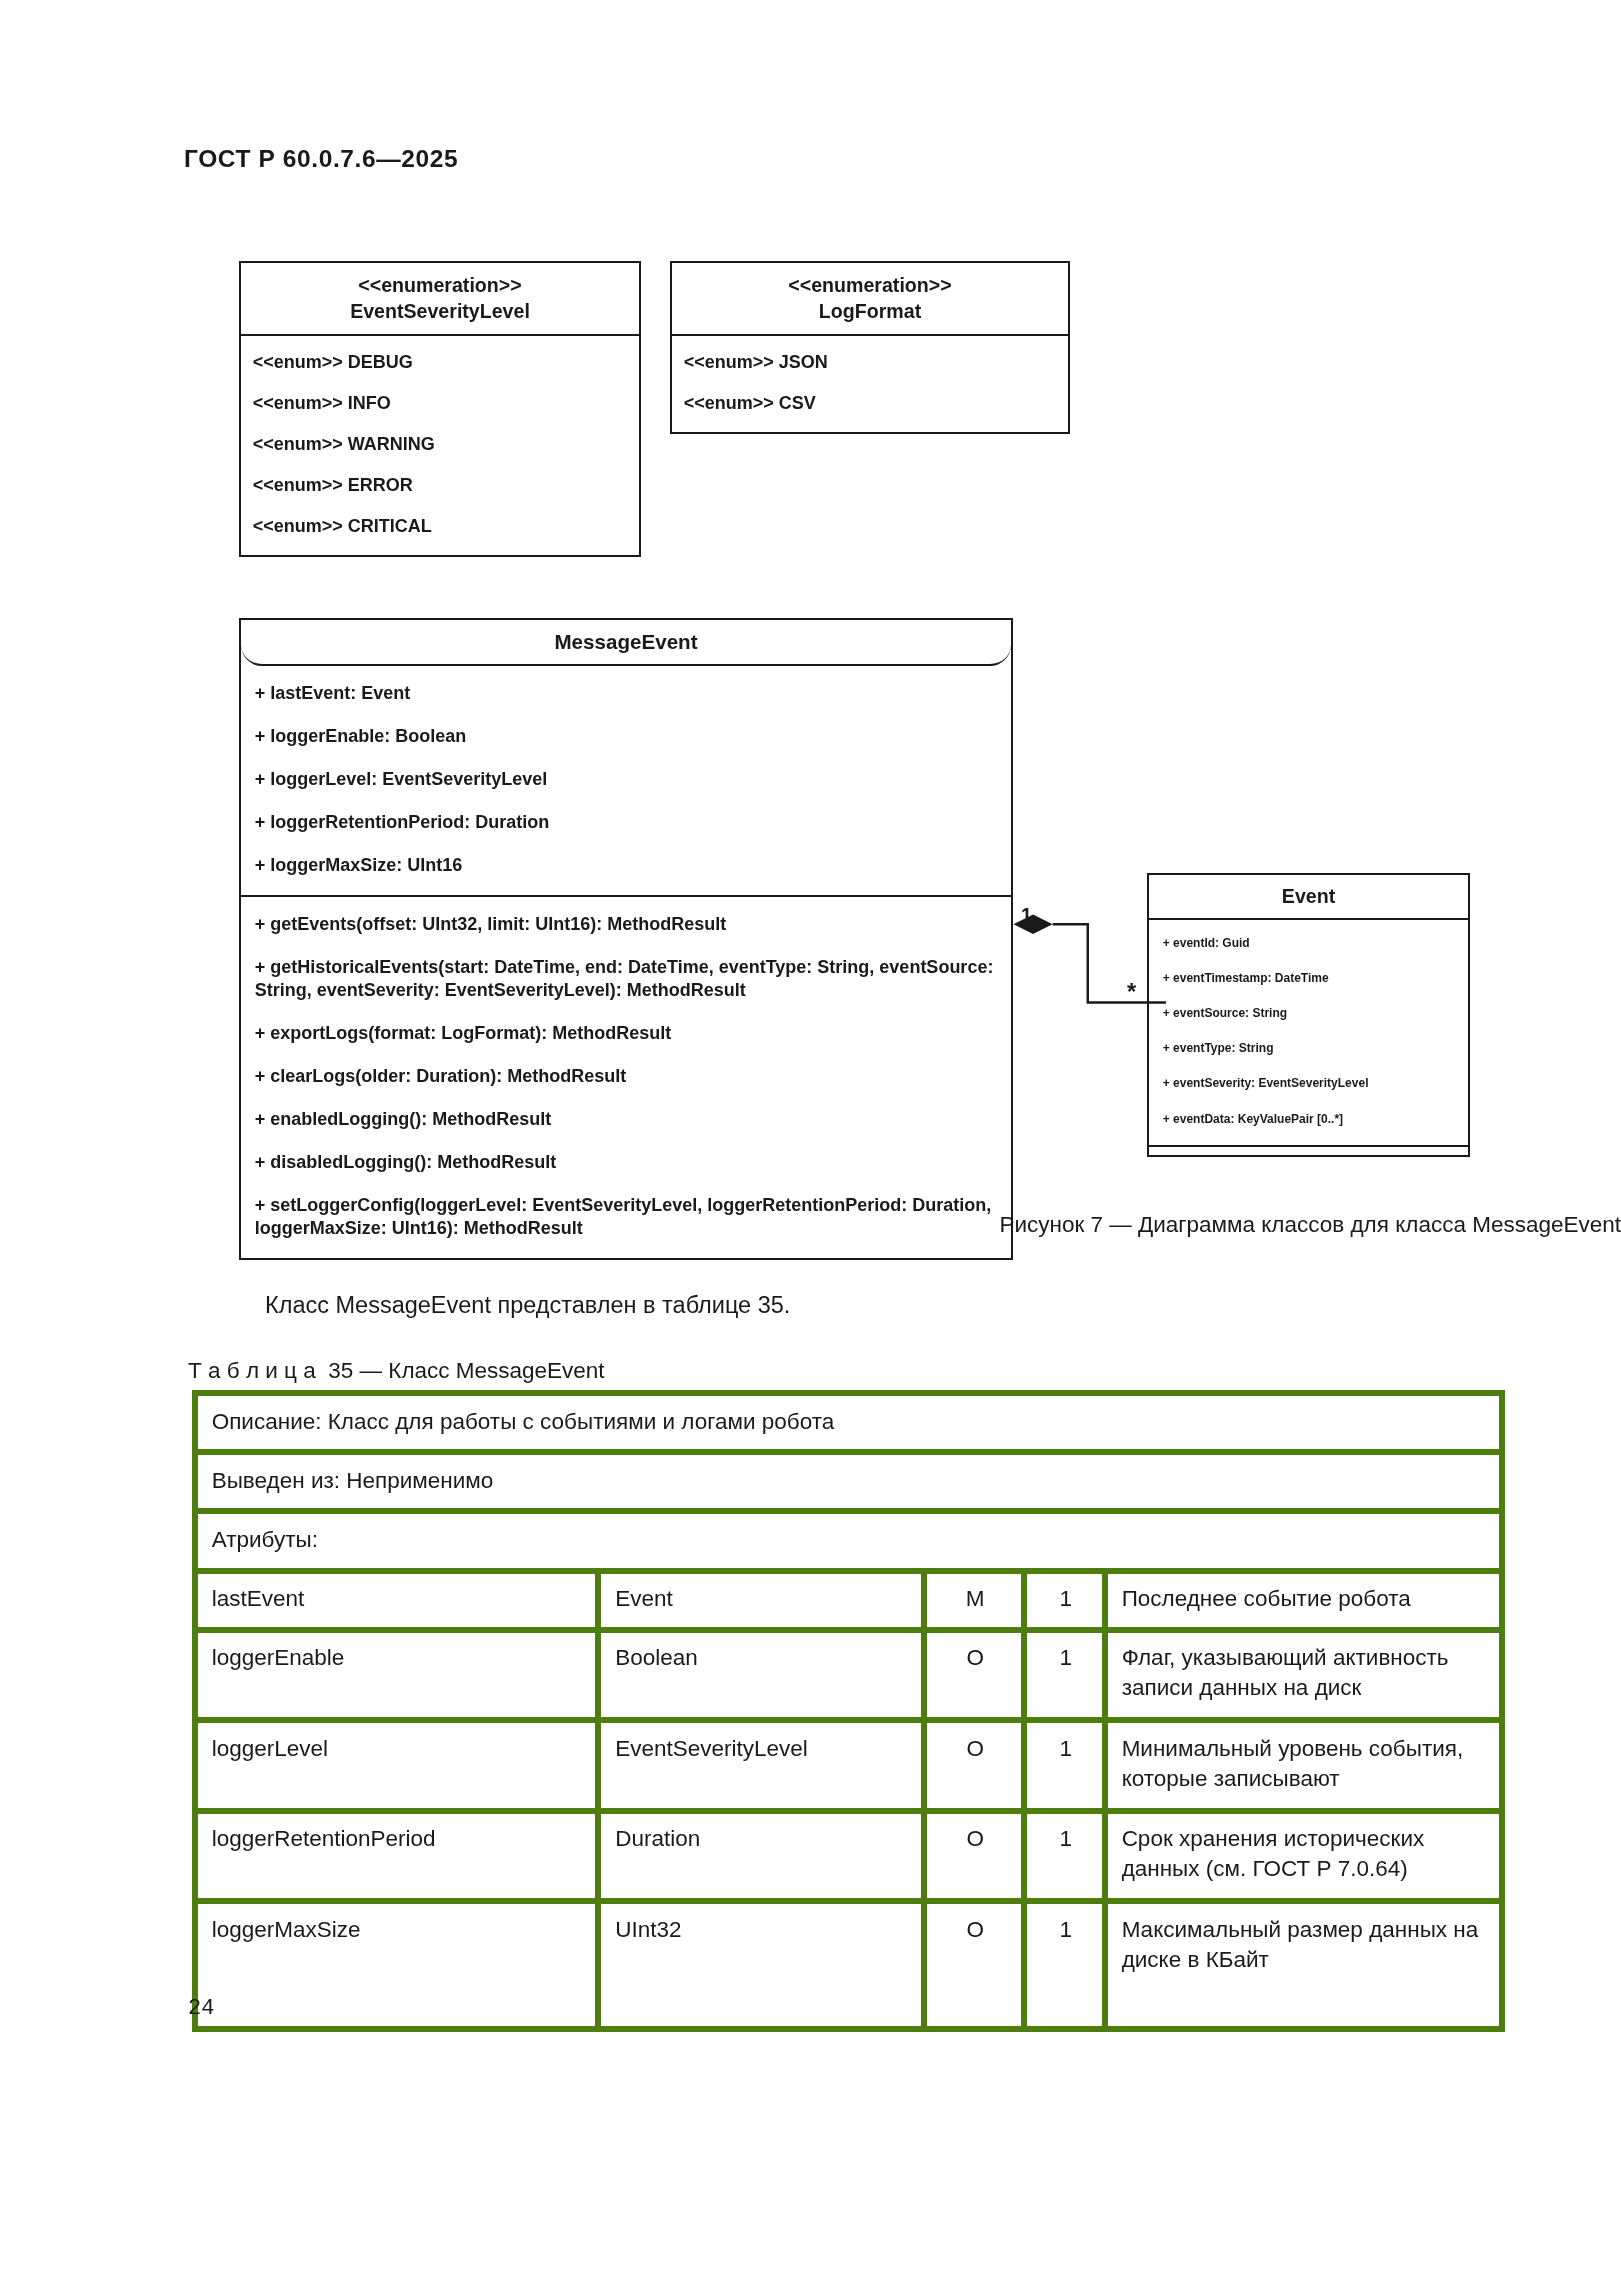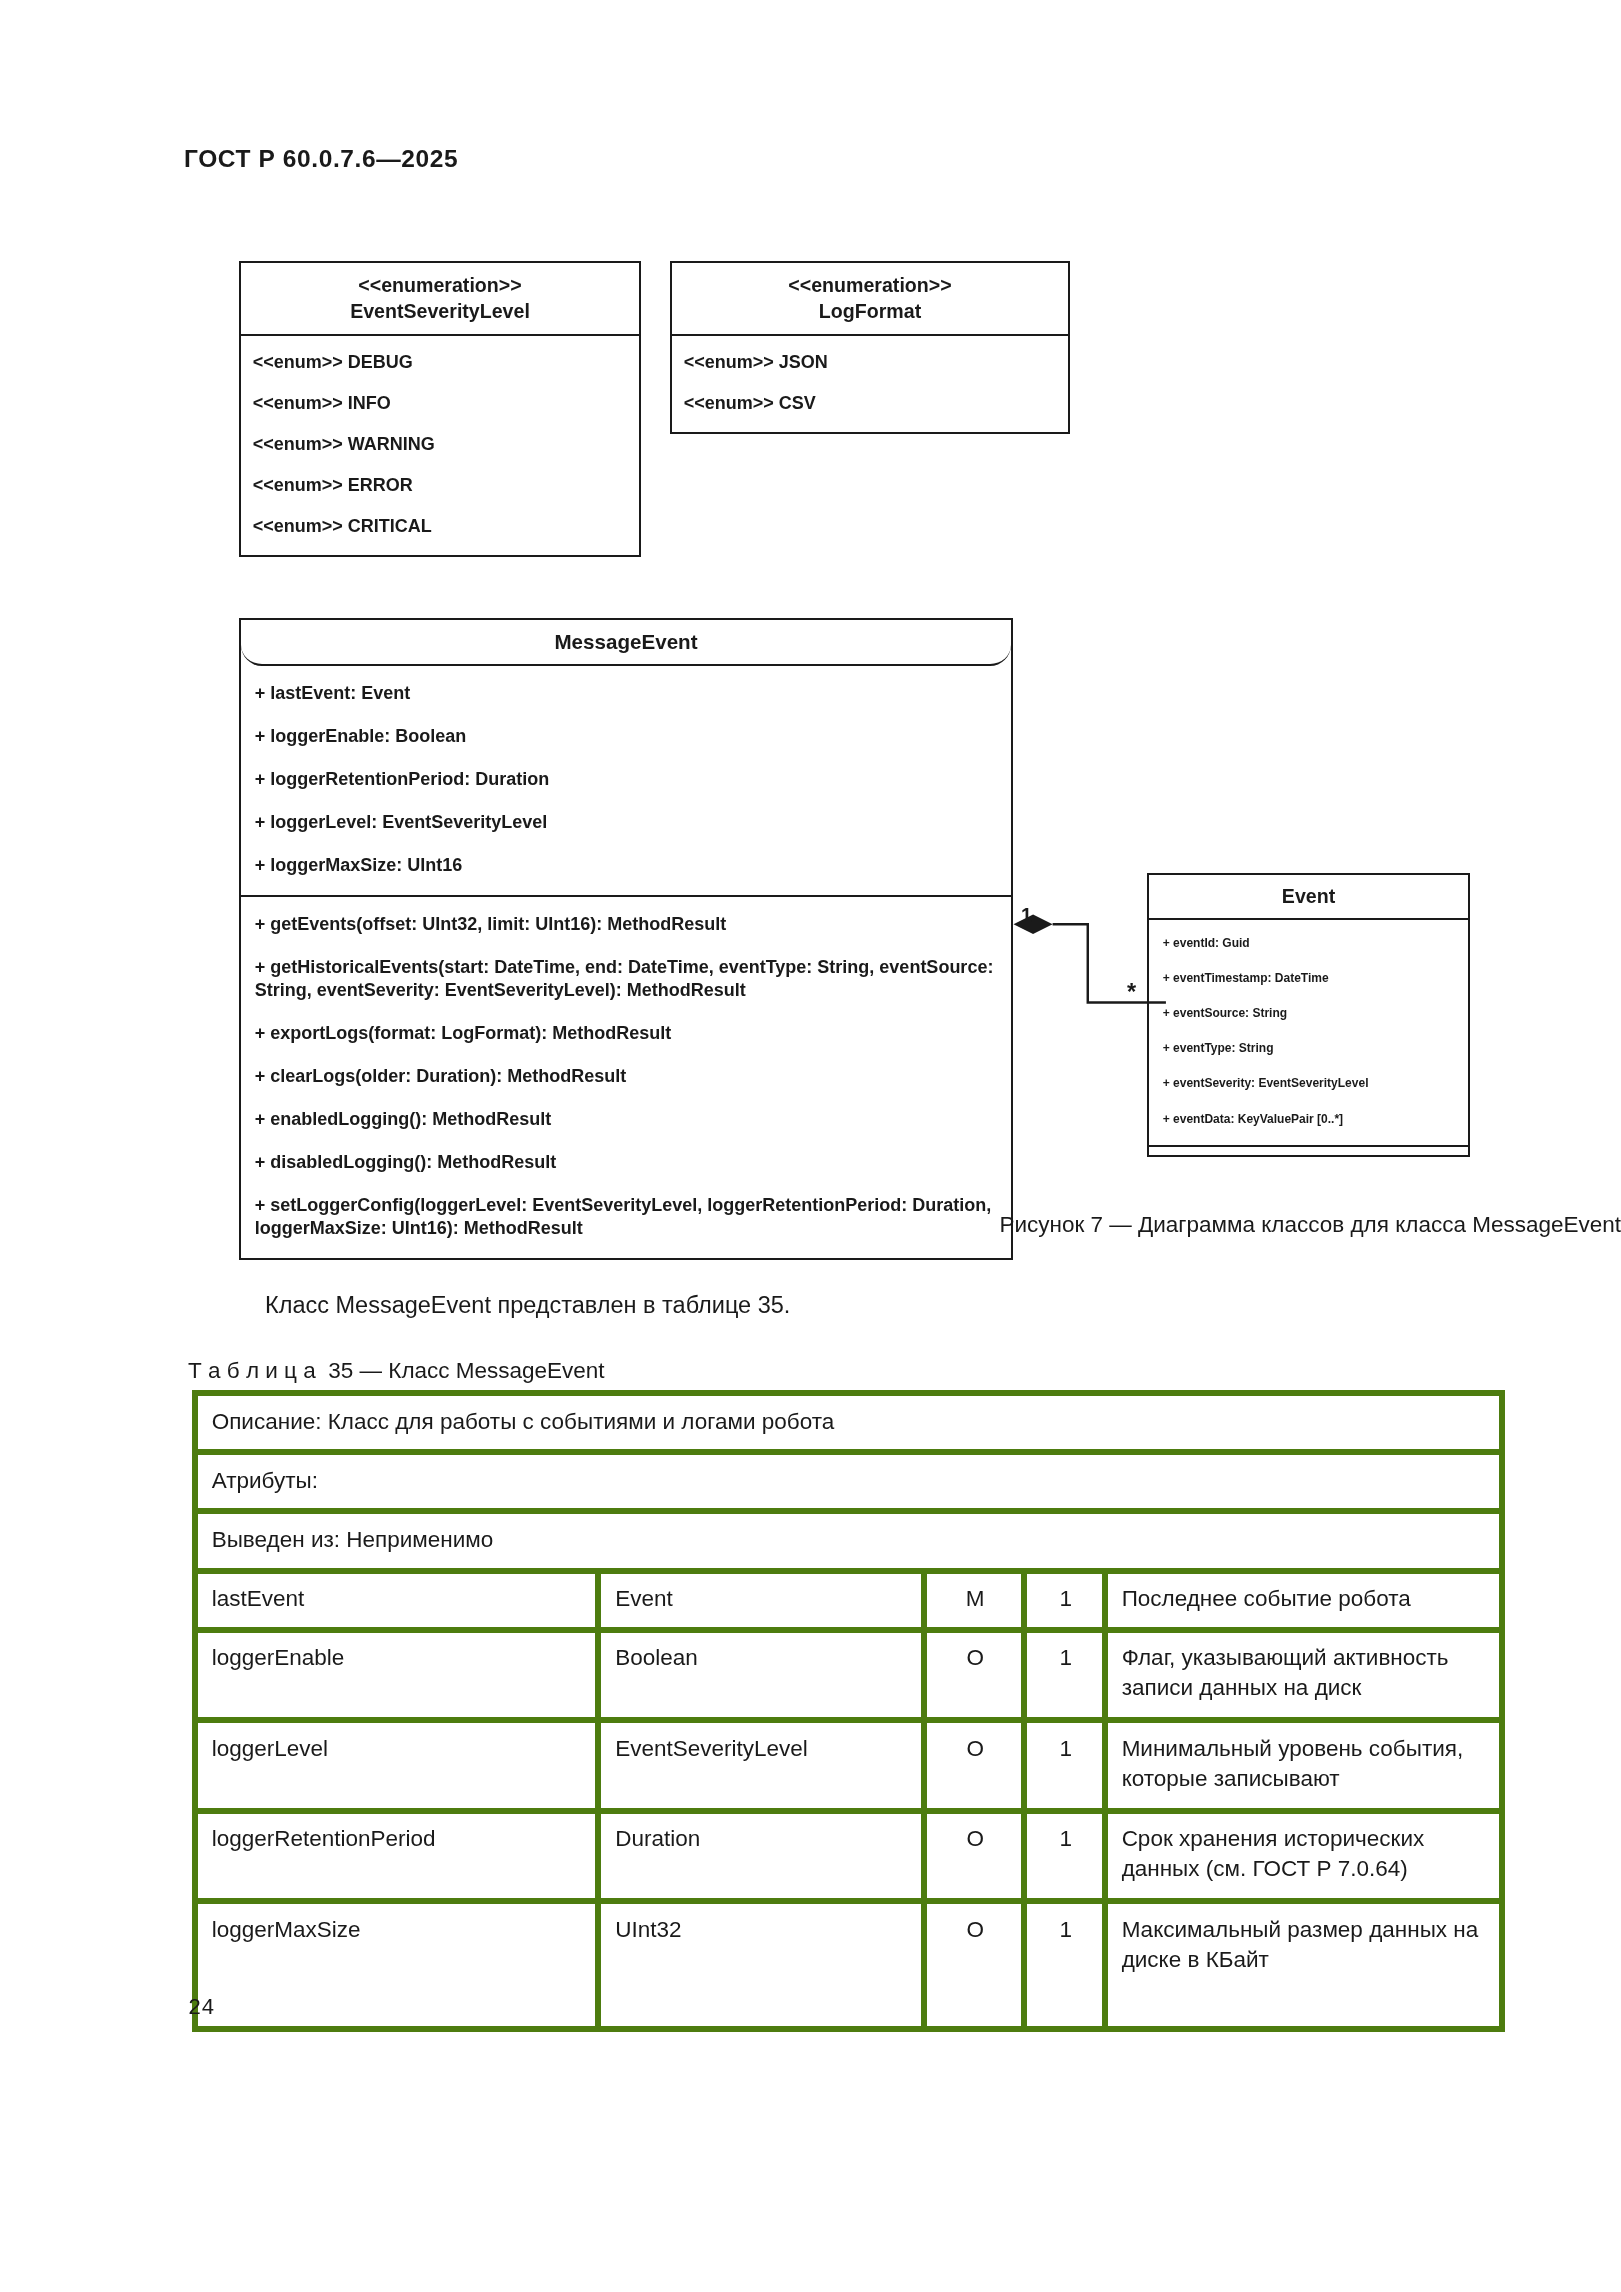--- a/index.html
+++ b/index.html
@@ -190,22 +190,22 @@
     </div>
   </div>
 
   <div class="uml-box" id="box-messageevent">
     <div class="uml-title">
       <span class="cname">MessageEvent</span>
     </div>
     <div class="uml-compartment">
       <div class="uml-line">+ lastEvent: Event</div>
       <div class="uml-line">+ loggerEnable: Boolean</div>
+      <div class="uml-line">+ loggerLevel: EventSeverityLevel</div>
       <div class="uml-line">+ loggerRetentionPeriod: Duration</div>
-      <div class="uml-line">+ loggerLevel: EventSeverityLevel</div>
       <div class="uml-line">+ loggerMaxSize: UInt16</div>
     </div>
     <div class="uml-compartment divided">
       <div class="uml-line">+ getEvents(offset: UInt32, limit: UInt16): MethodResult</div>
       <div class="uml-line wrap">+ getHistoricalEvents(start: DateTime, end: DateTime, eventType: String, eventSource: String, eventSeverity: EventSeverityLevel): MethodResult</div>
       <div class="uml-line">+ exportLogs(format: LogFormat): MethodResult</div>
       <div class="uml-line">+ clearLogs(older: Duration): MethodResult</div>
       <div class="uml-line">+ enabledLogging(): MethodResult</div>
       <div class="uml-line">+ disabledLogging(): MethodResult</div>
       <div class="uml-line wrap">+ setLoggerConfig(loggerLevel: EventSeverityLevel, loggerRetentionPeriod: Duration, loggerMaxSize: UInt16): MethodResult</div>
@@ -240,24 +240,24 @@
 <div class="body-par">Класс MessageEvent представлен в таблице 35.</div>
 
 <div class="table-caption">Т а б л и ц а  35 — Класс MessageEvent</div>
 
 <table class="data-table">
   <tbody>
     <tr>
       <td class="full" colspan="5">Описание: Класс для работы с событиями и логами робота</td>
     </tr>
     <tr>
+      <td class="full" colspan="5">Выведен из: Неприменимо</td>
+    </tr>
+    <tr>
       <td class="full" colspan="5">Атрибуты:</td>
-    </tr>
-    <tr>
-      <td class="full" colspan="5">Выведен из: Неприменимо</td>
     </tr>
 
     <tr>
       <td class="c-name">lastEvent</td>
       <td class="c-type">Event</td>
       <td class="c-mo">M</td>
       <td class="c-card">1</td>
       <td class="c-desc">Последнее событие робота</td>
     </tr>
     <tr class="tall">

